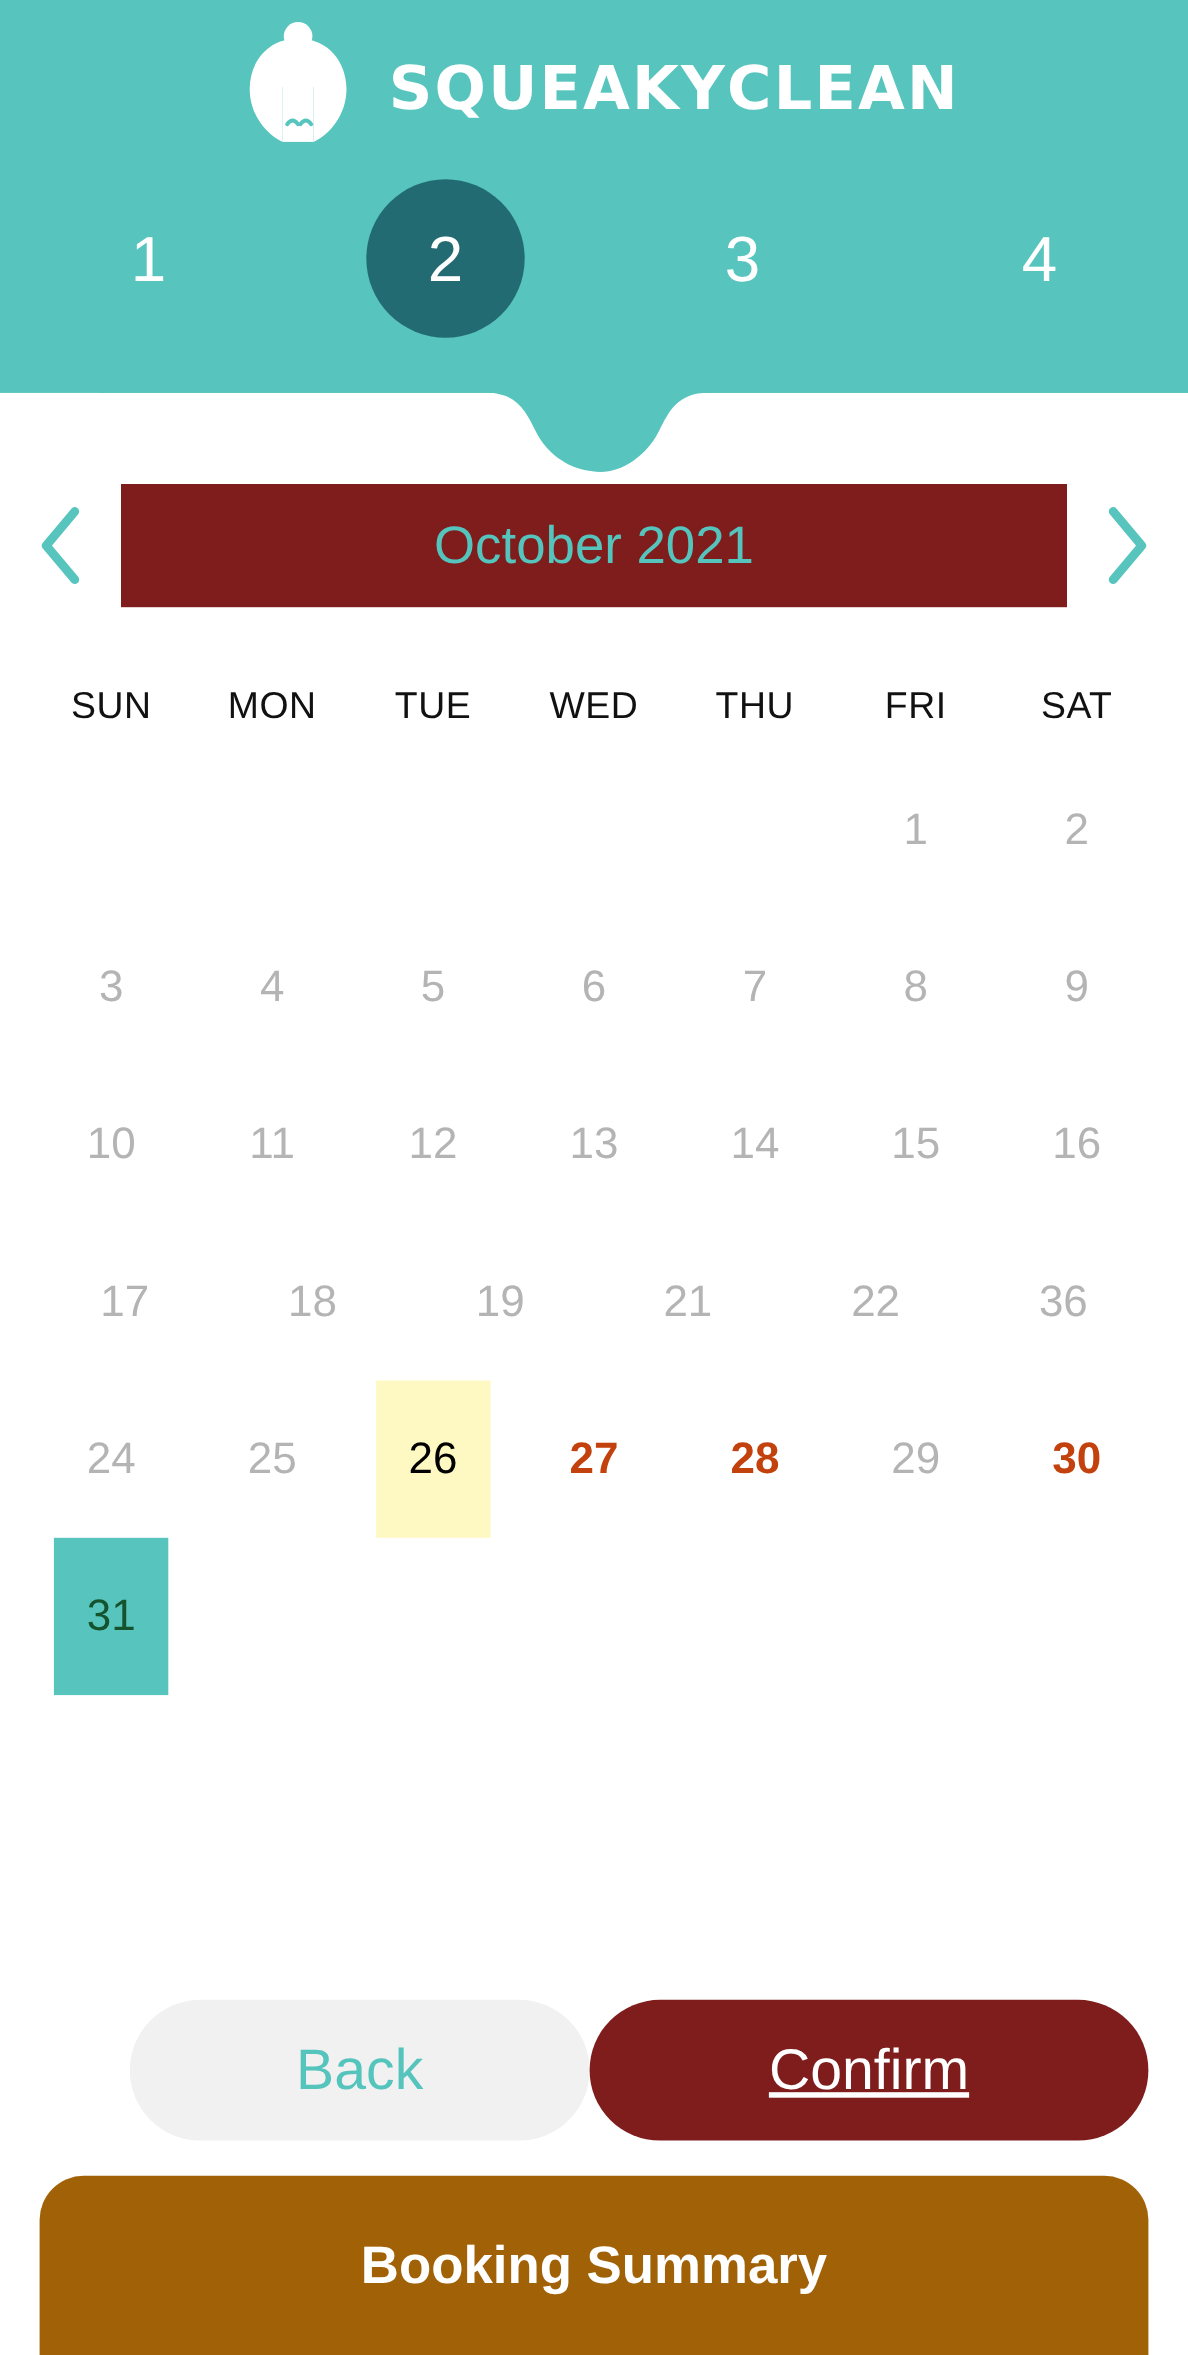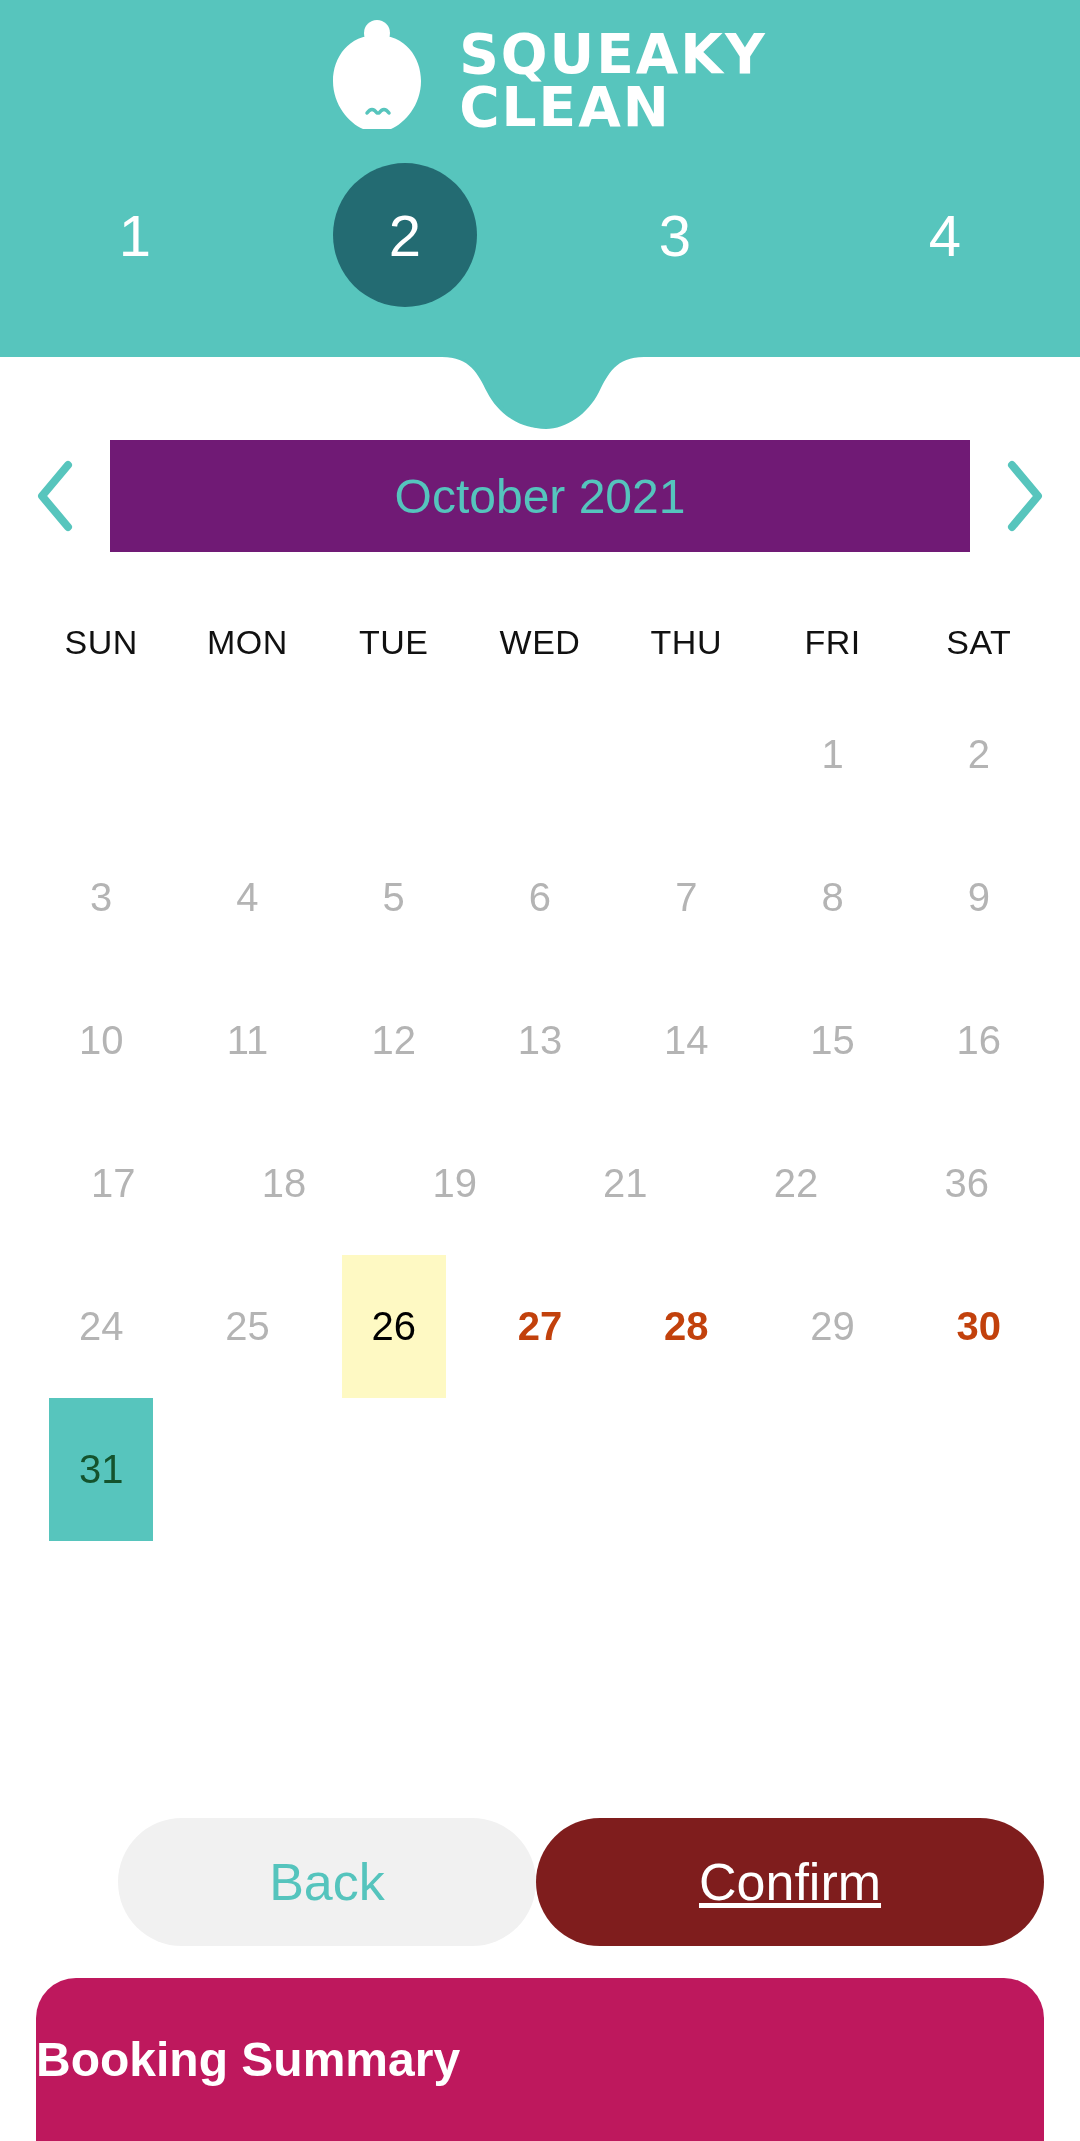--- a/index.html
+++ b/index.html
@@ -34,21 +34,21 @@
     justify-content: center;
     gap: 18px;
   }
   .logo-mark {
     width: 128px;
     height: 128px;
     flex: 0 0 auto;
   }
   .logo-text {
     display: flex;
-    flex-direction: column;
+    flex-direction: row;
     justify-content: center;
     line-height: 0.97;
     padding-bottom: 4px;
   }
   .logo-text span {
     color: #ffffff;
     font-size: 55px;
     font-weight: 700;
     letter-spacing: 2px;
     font-family: "DejaVu Sans", sans-serif;
@@ -116,21 +116,21 @@
     height: 112px;
     display: flex;
     align-items: center;
     justify-content: center;
     flex: 0 0 auto;
   }
   .chev svg { display: block; }
   .month-bar {
     flex: 1 1 auto;
     height: 112px;
-    background: #701a75;
+    background: #7f1d1d;
     display: flex;
     align-items: center;
     justify-content: center;
     margin: 0 0px;
   }
   .month-bar .label {
     color: #55c4bd;
     font-size: 48px;
     font-weight: 400;
     font-family: "Liberation Sans", sans-serif;
@@ -216,24 +216,25 @@
     text-decoration: underline;
   }
 
   
   .footer {
     position: absolute;
     left: 36px;
     top: 1978px;
     width: 1008px;
     height: 163px;
-    background: #be185d;
+    background: #a16207;
     border-radius: 40px 40px 0 0;
     display: flex;
     align-items: center;
+    justify-content: center;
   }
   .footer .label {
     color: #ffffff;
     font-size: 48px;
     font-weight: 700;
     font-family: "Liberation Sans", sans-serif;
   }
 </style>
 </head>
 <body>

